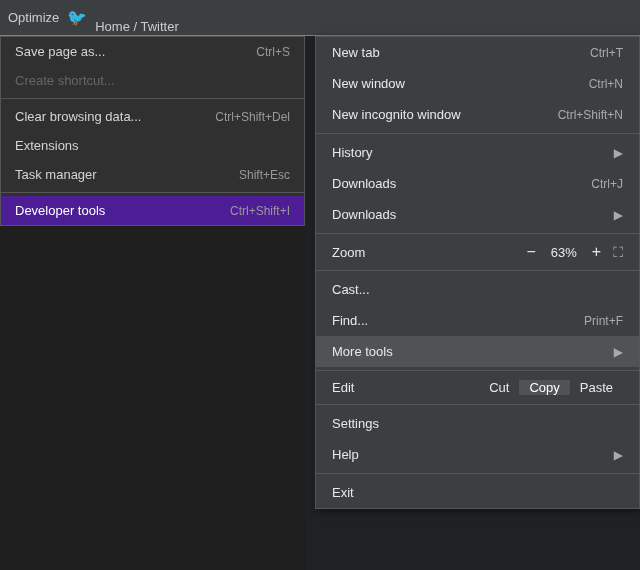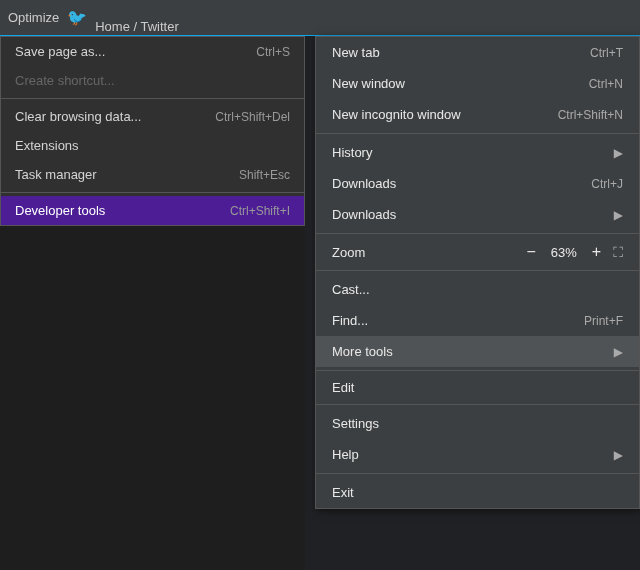--- a/index.html
+++ b/index.html
@@ -406,20 +406,25 @@
     <span class="chrome-shortcut">Print+F</span>
   </div>
   <div class="chrome-menu-item highlighted">
     <span>More tools</span>
     <span class="chrome-arrow">▶</span>
   </div>
   <div class="chrome-divider"></div>
 
   <div class="edit-row">
     <span class="edit-label">Edit</span>
+    <div class="edit-actions">
+      <button class="edit-action-btn">Cut</button>
+      <button class="edit-action-btn highlighted">Copy</button>
+      <button class="edit-action-btn">Paste</button>
+    </div>
   </div>
   <div class="chrome-divider"></div>
   <div class="chrome-menu-item">
     <span>Settings</span>
   </div>
   <div class="chrome-menu-item">
     <span>Help</span>
     <span class="chrome-arrow">▶</span>
   </div>
   <div class="chrome-divider"></div>

